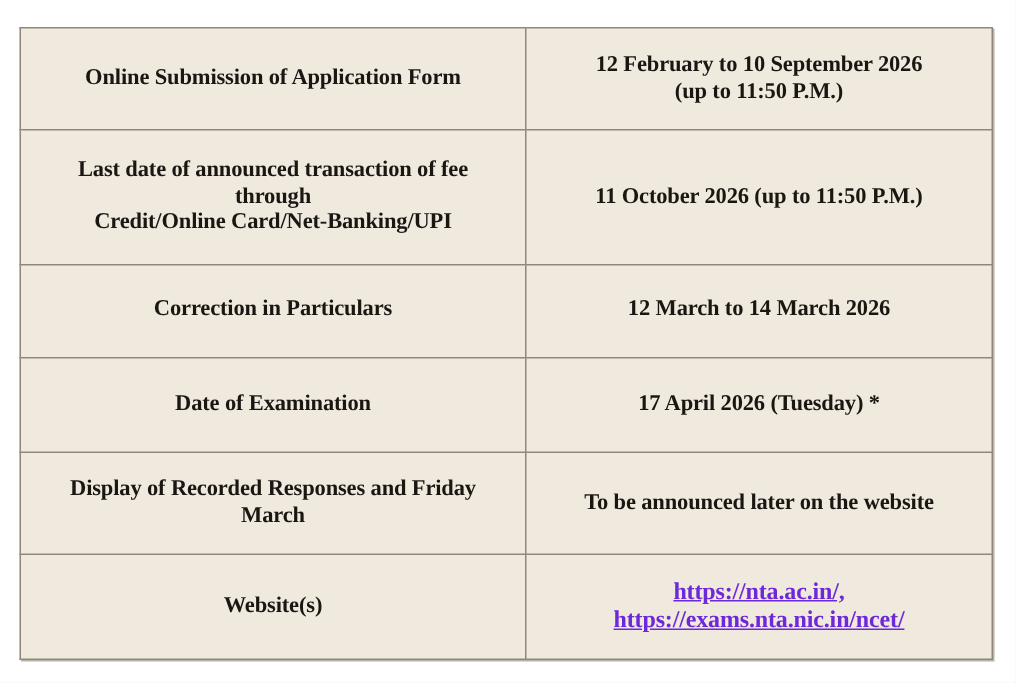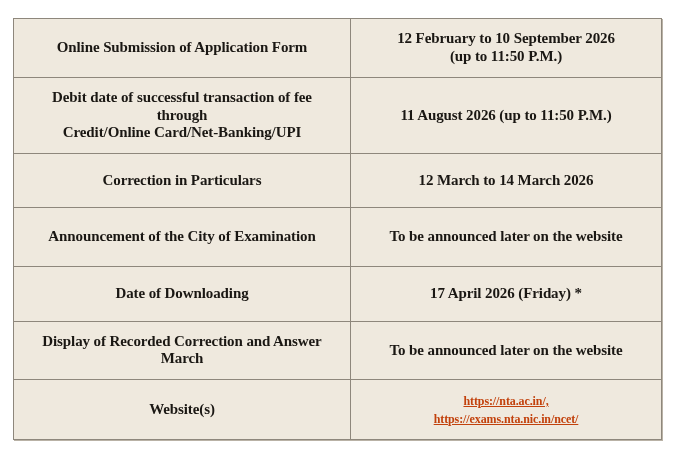--- a/index.html
+++ b/index.html
@@ -64,24 +64,24 @@
   td.plain { font-weight: normal; font-size: 15px; }
 
   
   td.links {
     font-weight: normal;
     line-height: 1.35;
     padding-top: 2px;
     padding-bottom: 2px;
   }
   td.links .lnk {
-    color: #c2410c;
+    color: #6d28d9;
     text-decoration: underline;
     text-underline-offset: 1px;
-    font-size: 12px;
+    font-size: 16px;
     white-space: nowrap;
     display: inline-block;
   }
   td.links .lnk-line { display: block; }
 </style>
 </head>
 <body>
 
 <div id="schedule-table-wrap">
   <table class="schedule">
@@ -94,46 +94,42 @@
       <tr class="r0">
         <td>Online Submission of Application Form</td>
         <td>
           <span>12 February to 10 September 2026</span><br>
           <span>(up to 11:50 P.M.)</span>
         </td>
       </tr>
 
       <tr class="r1">
         <td>
-          <span>Debit date of successful transaction of fee</span><br>
+          <span>Last date of announced transaction of fee</span><br>
           <span>through</span><br>
           <span>Credit/Online Card/Net-Banking/UPI</span>
         </td>
-        <td>11 August 2026 (up to 11:50 P.M.)</td>
+        <td>11 October 2026 (up to 11:50 P.M.)</td>
       </tr>
 
       <tr class="r2">
         <td>Correction in Particulars</td>
         <td>12 March to 14 March 2026</td>
       </tr>
 
-      <tr class="r3">
-        <td>Announcement of the City of Examination</td>
-        <td>To be announced later on the website</td>
-      </tr>
 
 
       <tr class="r5">
-        <td>Date of Downloading</td>
-        <td>17 April 2026 (Friday) *</td>
+        <td>Date of Examination</td>
+        <td>17 April 2026 (Tuesday) *</td>
       </tr>
 
       <tr class="r6">
         <td>
-          <span>Display of Recorded Correction and Answer</span><br>
+          <span>Display of Recorded Responses and Friday</span><br>
           <span>March</span>
         </td>
         <td class="plain">To be announced later on the website</td>
       </tr>
 
       <tr class="r7">
         <td>Website(s)</td>
         <td class="links">
           <span class="lnk-line"><a class="lnk" href="#">https://nta.ac.in/,</a></span>
           <span class="lnk-line"><a class="lnk" href="#">https://exams.nta.nic.in/ncet/</a></span>

